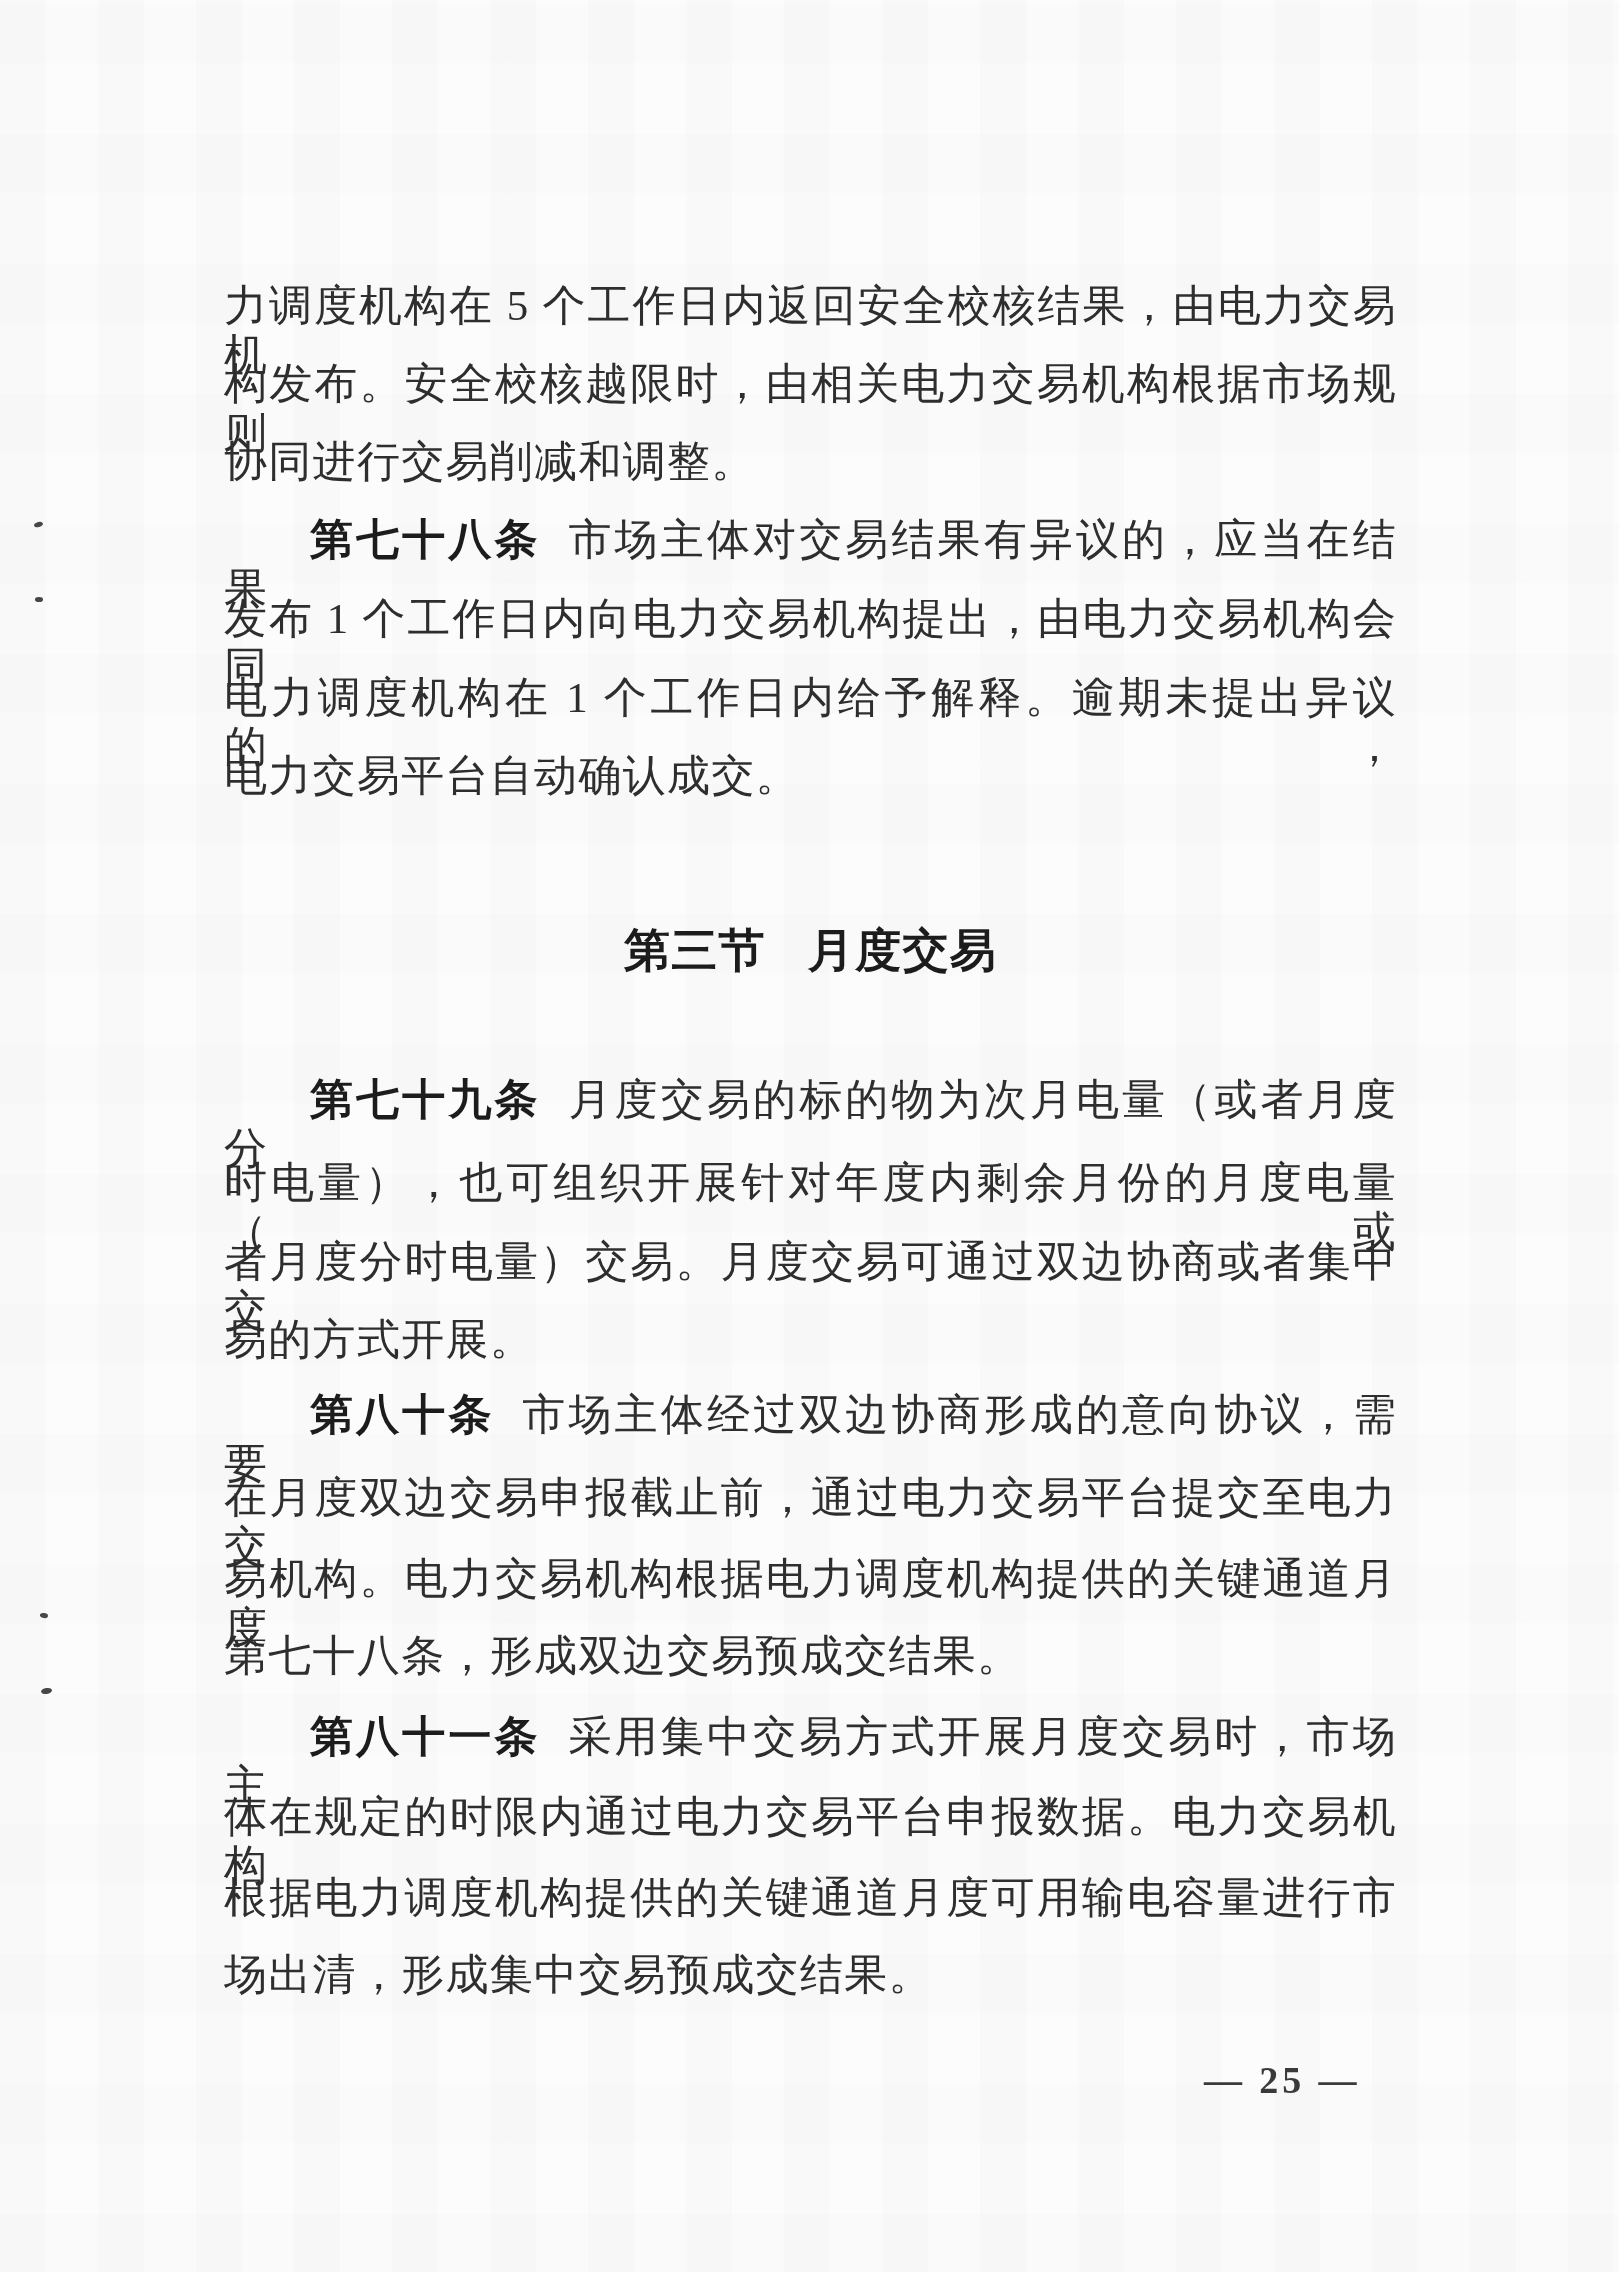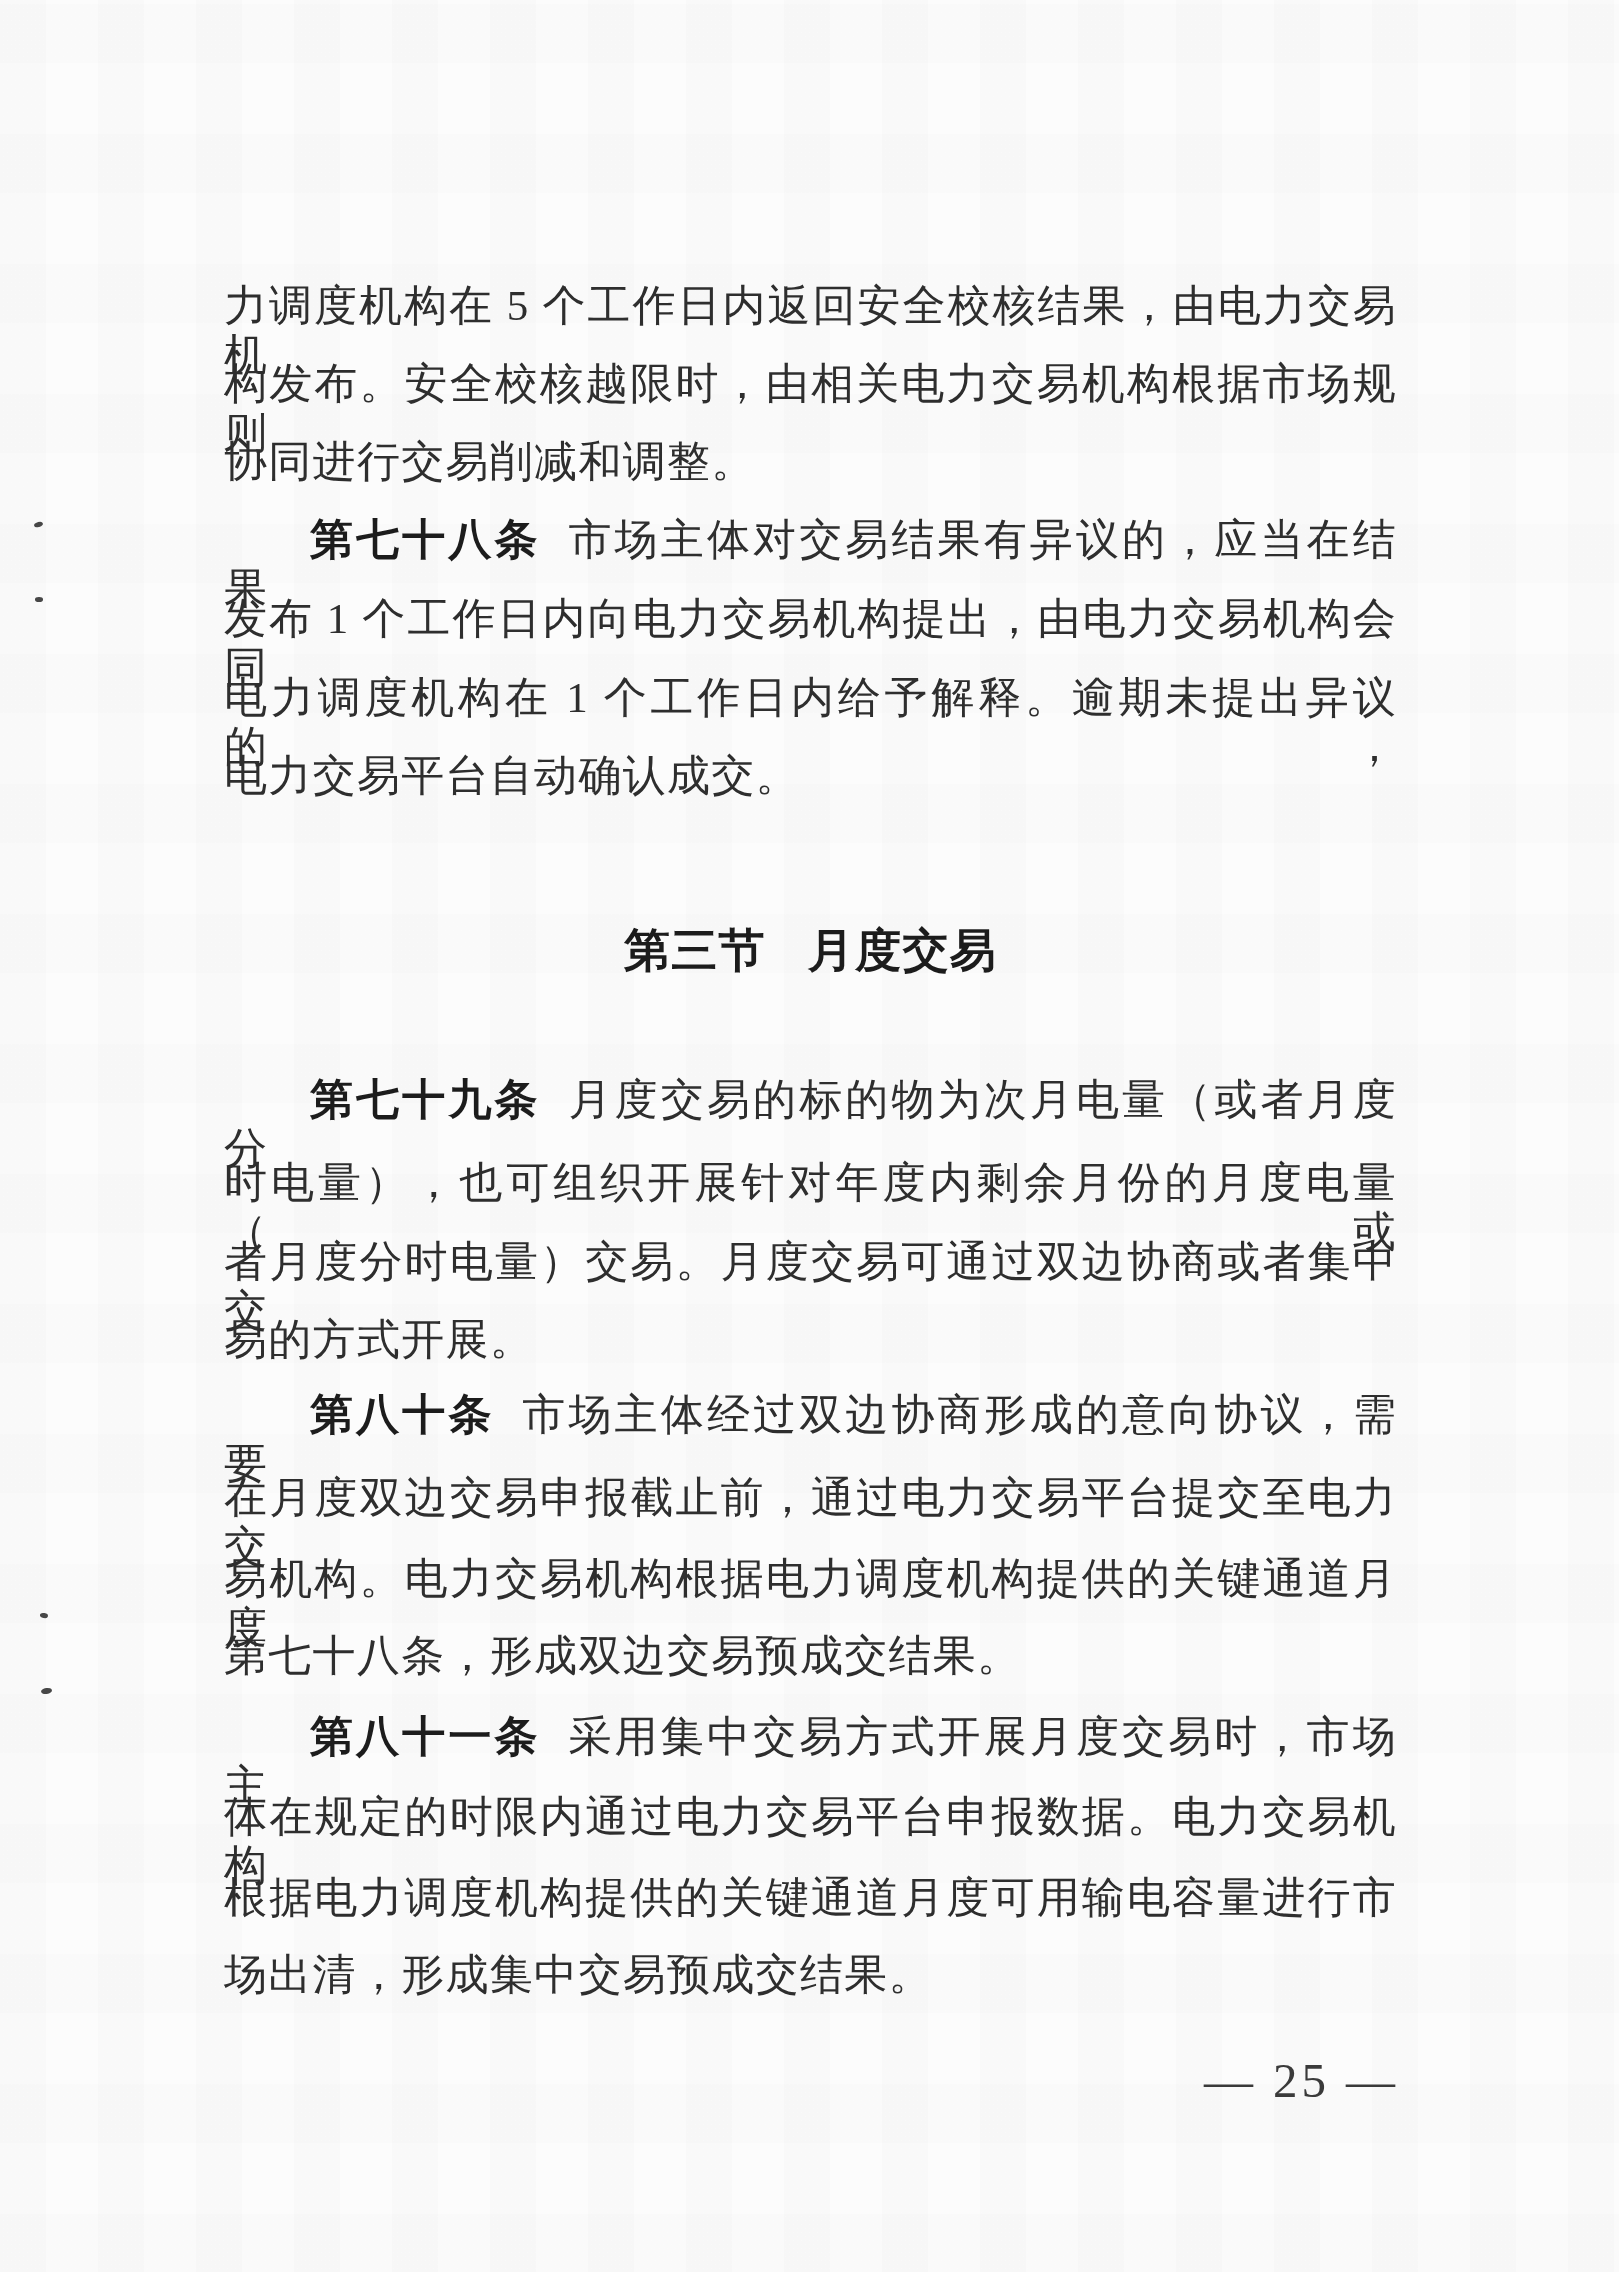--- a/index.html
+++ b/index.html
@@ -63,25 +63,26 @@
   }
   .heading-gap {
     display: inline-block;
     width: 42px;
   }
 
   .footer-page-number {
     position: absolute;
     left: 1204px;
     top: 2059px;
-    font-size: 49px;
+    font-size: 38px;
     line-height: 43px;
     letter-spacing: 3.9px;
     color: #3a3a3a;
     font-family: "Liberation Serif", "DejaVu Serif", serif;
+    font-weight: bold;
   }
 
   .speck {
     position: absolute;
     background: #474747;
     border-radius: 50%;
   }
   .speck.s1 { left: 34px;  top: 522px;  width: 9px; height: 5.2px; transform: rotate(-15deg); }
   .speck.s2 { left: 35px;  top: 597px;  width: 7.8px; height: 4.6px; }
   .speck.s3 { left: 40px;  top: 1613px; width: 7.8px; height: 4.6px; transform: rotate(10deg); }

